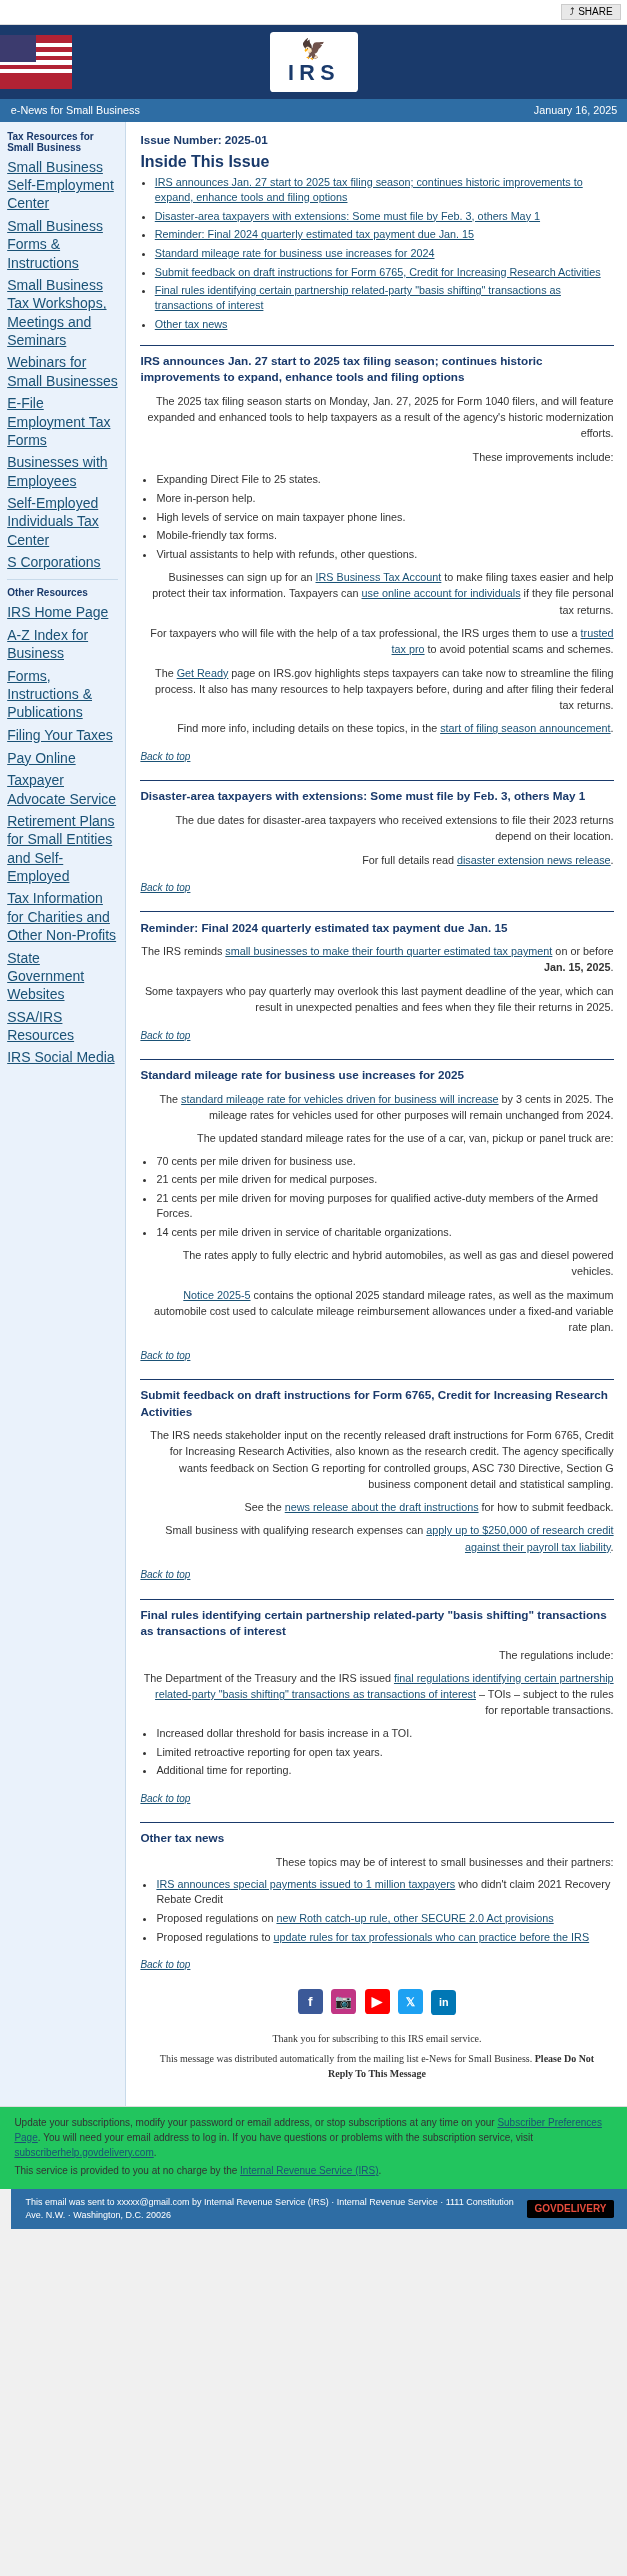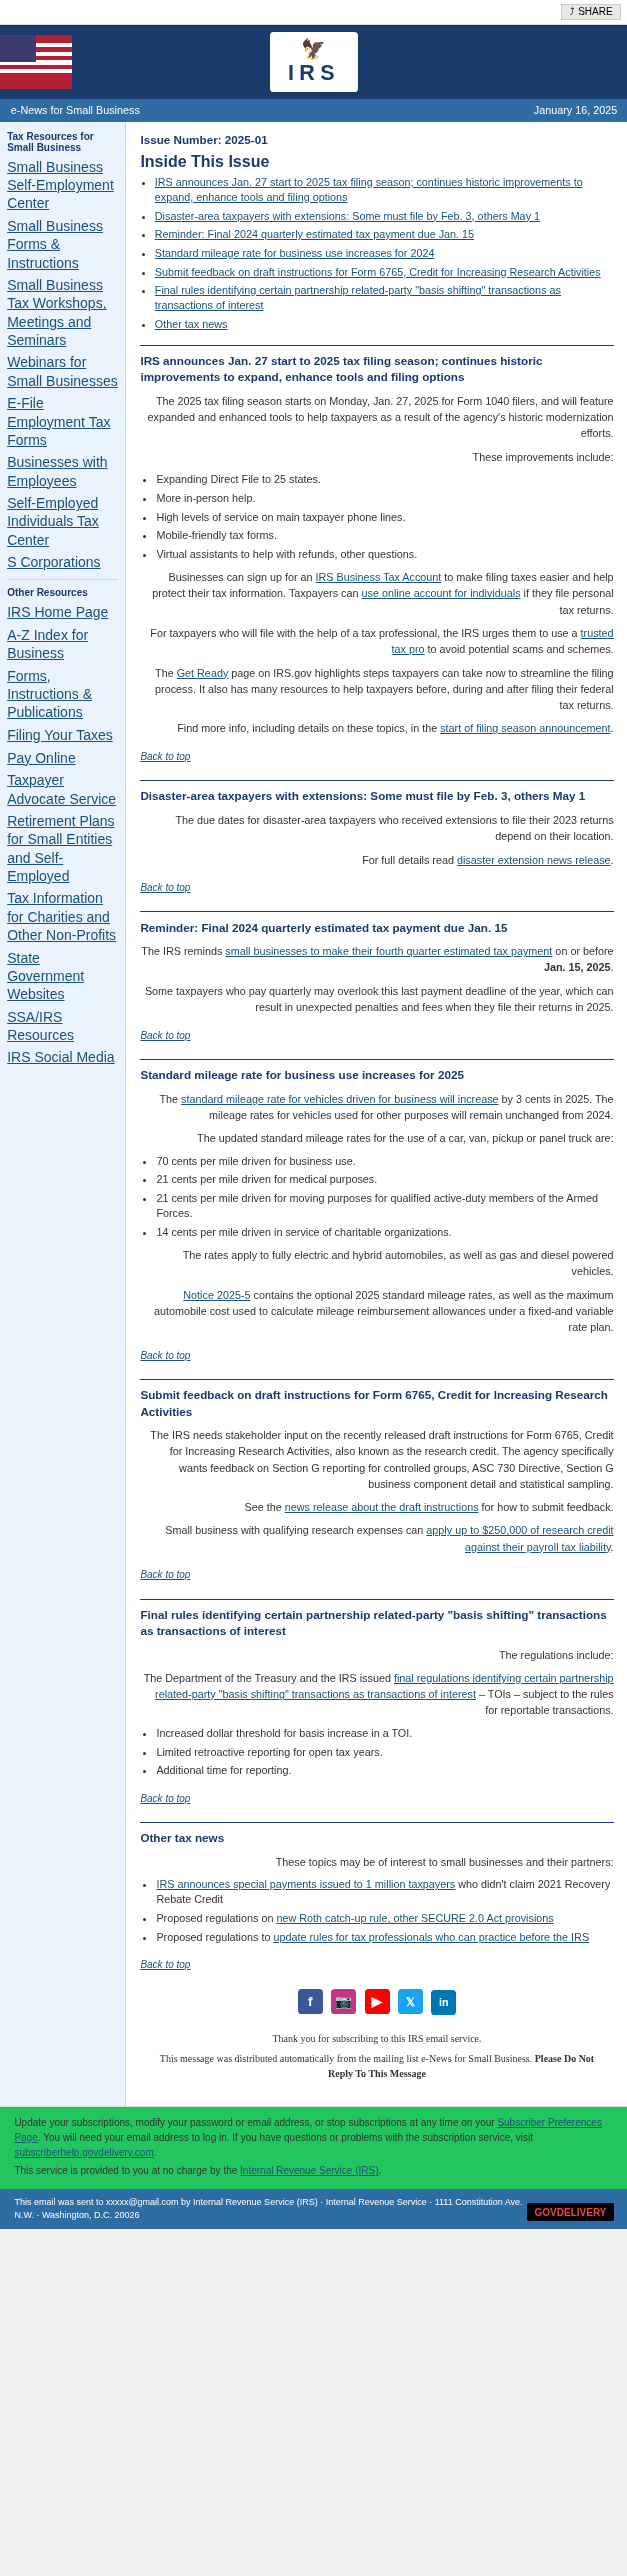--- a/index.html
+++ b/index.html
@@ -236,22 +236,23 @@
       padding: 7.2px 14.4px;
       font-size: 10px;
       color: #333;
       line-height: 1.5;
     }
     .footer-top p { margin-bottom: 3.6px; }
     .footer-bottom {
       background: #2e6da4;
       display: flex;
       justify-content: space-between;
-      align-items: flex-end;
+      align-items: center;
       padding: 7.2px 14.4px;
+      margin-left: 11px;
     }
     .footer-email-info {
       font-size: 9px;
       color: #fff;
       line-height: 1.4;
     }
     .govdelivery-logo {
       background: #000000;
       padding: 3.6px 7.2px;
       border-radius: 1.8px;

